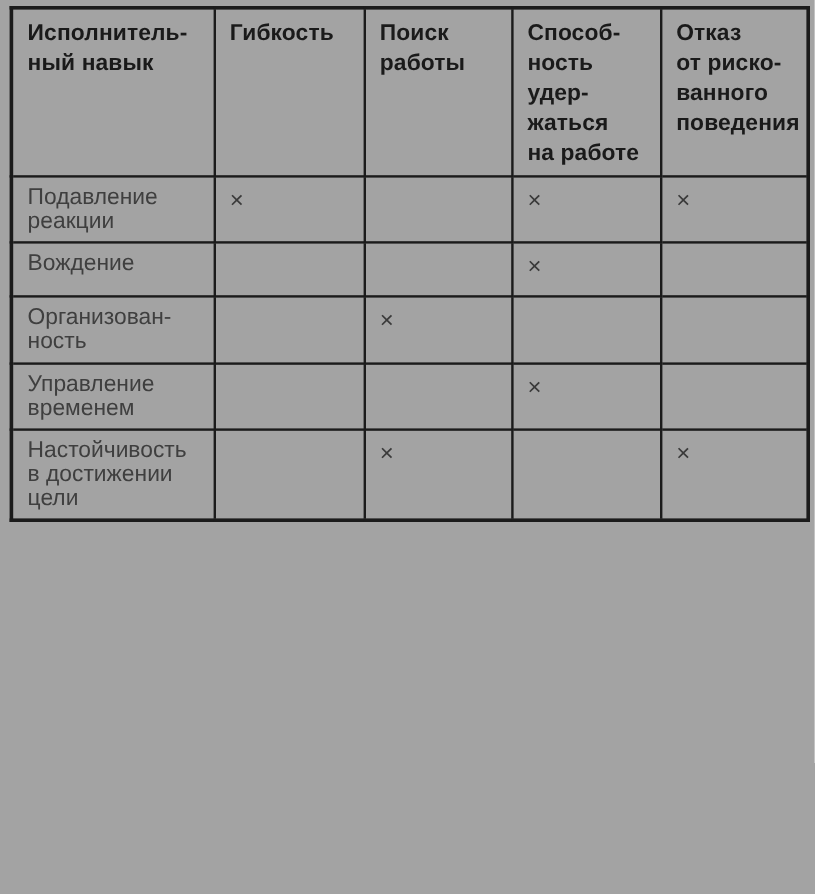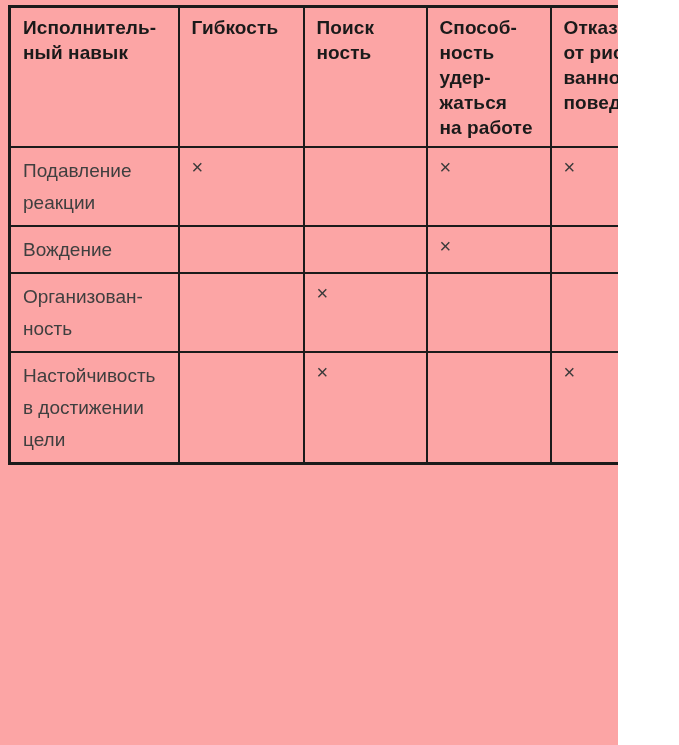--- a/index.html
+++ b/index.html
@@ -2,23 +2,23 @@
 <html lang="ru"><head>
 <meta charset="utf-8">
 <style>
   html, body {
     margin: 0;
     padding: 0;
     background: #ffffff;
     font-family: "Liberation Sans", "DejaVu Sans", sans-serif;
   }
   .page {
-    width: 618px;
+    width: 679px;
     height: 745px;
-    background: #fca5a5;
+    background: #a3a3a3;
     box-sizing: border-box;
     padding: 5px 7px 4px 8px;
     overflow: hidden;
   }
   table.skills-table {
     border-collapse: collapse;
     width: 664px;
     table-layout: fixed;
   }
   table.skills-table col.c-skill   { width: 169px; }
@@ -43,21 +43,21 @@
   table.skills-table th {
     font-weight: bold;
     font-size: 19px;
     line-height: 25px;
     color: #1a1a1a;
     letter-spacing: 0.1px;
   }
   table.skills-table td {
     font-weight: normal;
     font-size: 19px;
-    line-height: 32px;
+    line-height: 20px;
     color: #3f3f3f;
   }
   table.skills-table td.mark {
     font-size: 20px;
     line-height: 24px;
     color: #3a3a3a;
   }
   thead tr            { height: 102px; }
   tbody tr:nth-child(1)  { height: 54px; }
   tbody tr:nth-child(2)  { height: 45px; }
@@ -82,21 +82,21 @@
       <col class="c-jobsrch">
       <col class="c-keepjob">
       <col class="c-risk">
     </colgroup>
     <thead>
       <tr>
         <th>Исполнитель-
 ный навык</th>
         <th>Гибкость</th>
         <th>Поиск
-ность</th>
+работы</th>
         <th>Способ-
 ность удер-
 жаться
 на работе</th>
         <th>Отказ
 от риско-
 ванного
 поведения</th>
       </tr>
     </thead>
@@ -118,20 +118,28 @@
         </tr>
         <tr>
           <td>Организован-
 ность</td>
           <td class="mark"></td>
           <td class="mark">×</td>
           <td class="mark"></td>
           <td class="mark"></td>
         </tr>
         <tr>
+          <td>Управление
+временем</td>
+          <td class="mark"></td>
+          <td class="mark"></td>
+          <td class="mark">×</td>
+          <td class="mark"></td>
+        </tr>
+        <tr>
           <td>Настойчивость
 в достижении
 цели</td>
           <td class="mark"></td>
           <td class="mark">×</td>
           <td class="mark"></td>
           <td class="mark">×</td>
         </tr>
       </tbody>
   </table>

